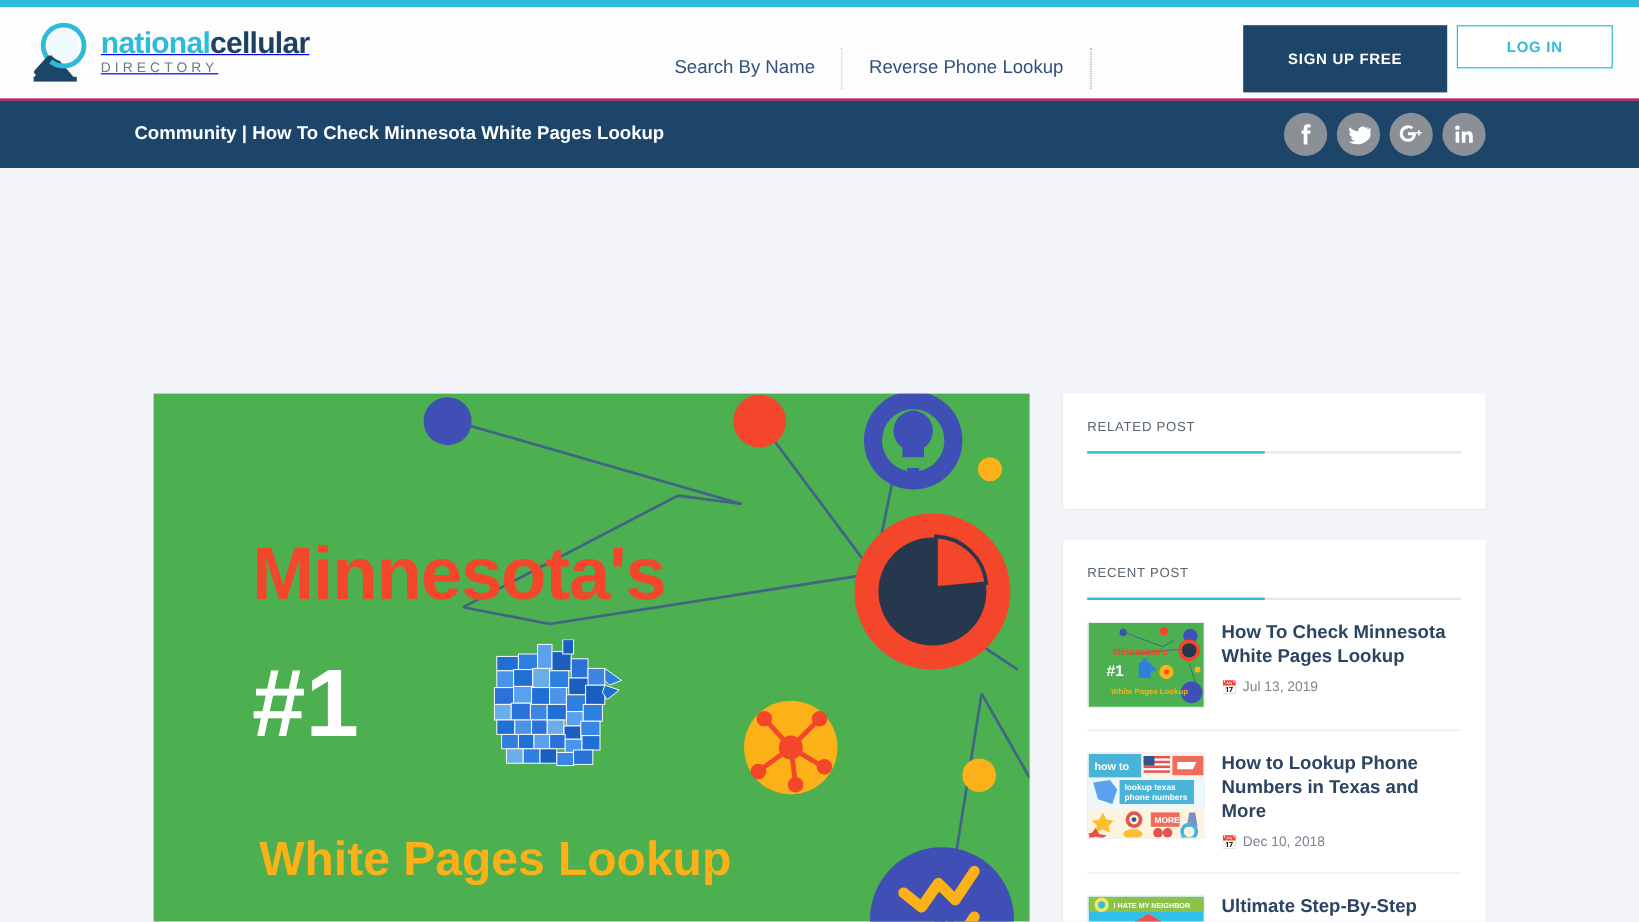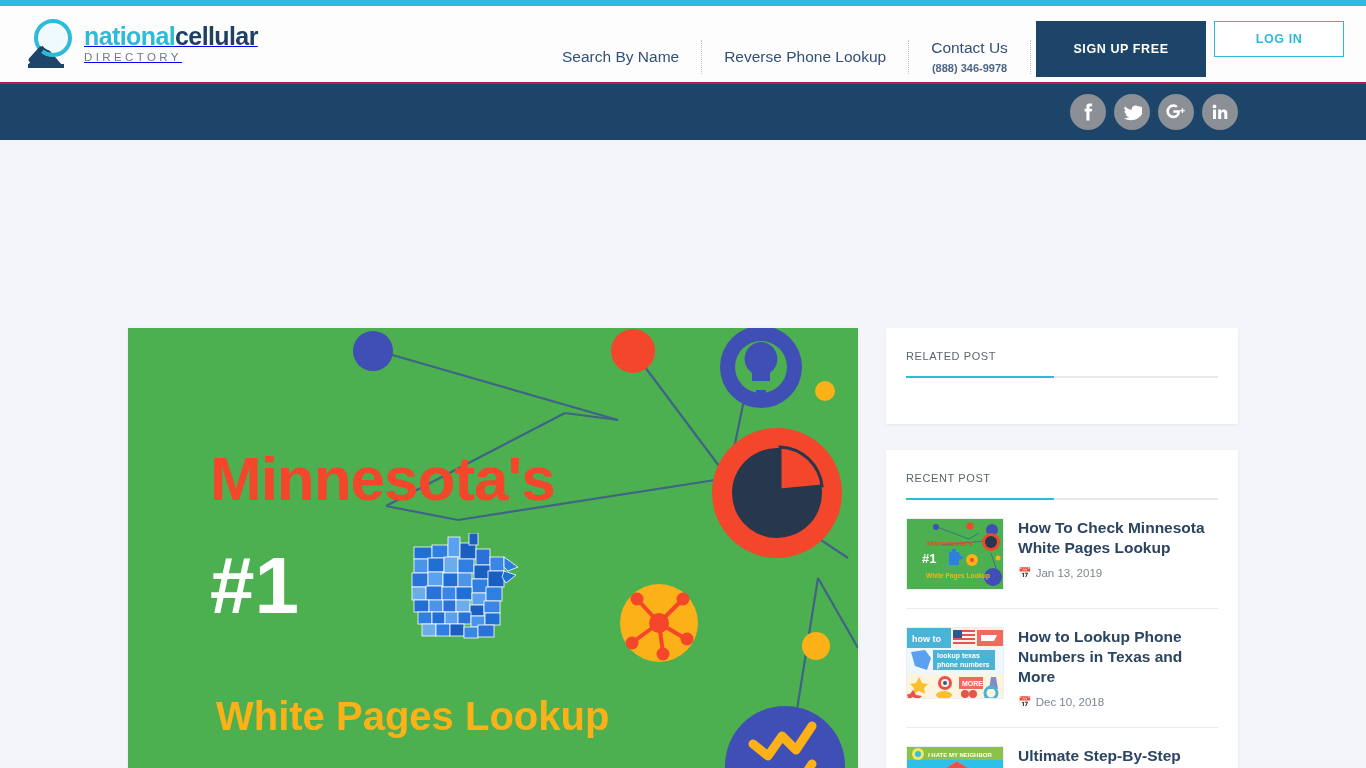--- a/index.html
+++ b/index.html
@@ -171,32 +171,29 @@
 
   <div class="nav">
     <a class="nav-item" href="#">
       <span>Search By Name</span>
     </a>
     <span class="nav-sep"></span>
     <a class="nav-item" href="#">
       <span>Reverse Phone Lookup</span>
     </a>
     <span class="nav-sep"></span>
-    <a class="nav-item" href="#">
-      <span>Contact Us</span>
-      <span class="nav-sub">(888) 346-9978</span>
-    </a>
     <span class="nav-sep"></span>
   </div>
 
   <button class="btn-signup">SIGN UP FREE</button>
   <button class="btn-login">LOG IN</button>
 </div>
 
 <div class="crumb-band">
+  <div class="crumb-text">Community | How To Check Minnesota White Pages Lookup</div>
   <div class="socials">
     <span class="soc">
       <svg width="18" height="18" viewBox="0 0 18 18">
           <path d="M11.4 3.2h1.7V.6h-2.6c-2 0-3.1 1.2-3.1 3.2v2H5.6v2.7h1.8v8.9h3.1V8.5h2.3l.4-2.7h-2.7V4.3c0-.7.3-1.1.9-1.1z" fill="#fff"></path>
         </svg>
     </span>
     <span class="soc">
       <svg width="19" height="19" viewBox="0 0 20 20">
           <path d="M19 4.3c-.7.3-1.4.5-2.2.6.8-.5 1.4-1.2 1.7-2.1-.8.5-1.6.8-2.5 1A3.9 3.9 0 0 0 9.3 7a9.9 9.9 0 0 1-7.2-3.7 4 4 0 0 0 1.2 5.3c-.6 0-1.2-.2-1.8-.5a4 4 0 0 0 3.1 3.9c-.6.2-1.2.2-1.8.1a4 4 0 0 0 3.7 2.7A9.8 9.8 0 0 1 .8 16a14 14 0 0 0 7.5 2.2c9 0 14-7.6 13.7-14.3.6-.5 1.2-1 1.6-1.7" fill="#fff"></path>
         </svg>
@@ -380,21 +377,21 @@
               <rect x="45" y="30" width="4" height="4"></rect>
               <path d="M52 35 L57 39 L52 41 Z"></path>
             </g>
             <text x="19" y="59" font-family="Liberation Sans, sans-serif" font-size="6.5" font-weight="bold" fill="#fbb117">White Pages Lookup</text>
           </svg>
         </span>
         <span class="post-meta">
           <div class="post-title">How To Check Minnesota White Pages Lookup</div>
           <div class="post-date">
             <span class="cal-ico">📅</span>
-            <span>Jan 13, 2019</span>
+            <span>Jul 13, 2019</span>
           </div>
         </span>
       </div>
 
       <div class="post">
         <span class="thumb">
           <svg width="98" height="72" viewBox="0 0 98 72">
             <rect width="98" height="72" fill="#fdf4e0"></rect>
             <rect x="0" y="0" width="44" height="20" fill="#4ab3d8"></rect>
             <text x="5" y="14" font-family="Liberation Sans, sans-serif" font-size="9" font-weight="bold" fill="#ffffff">how to</text>

